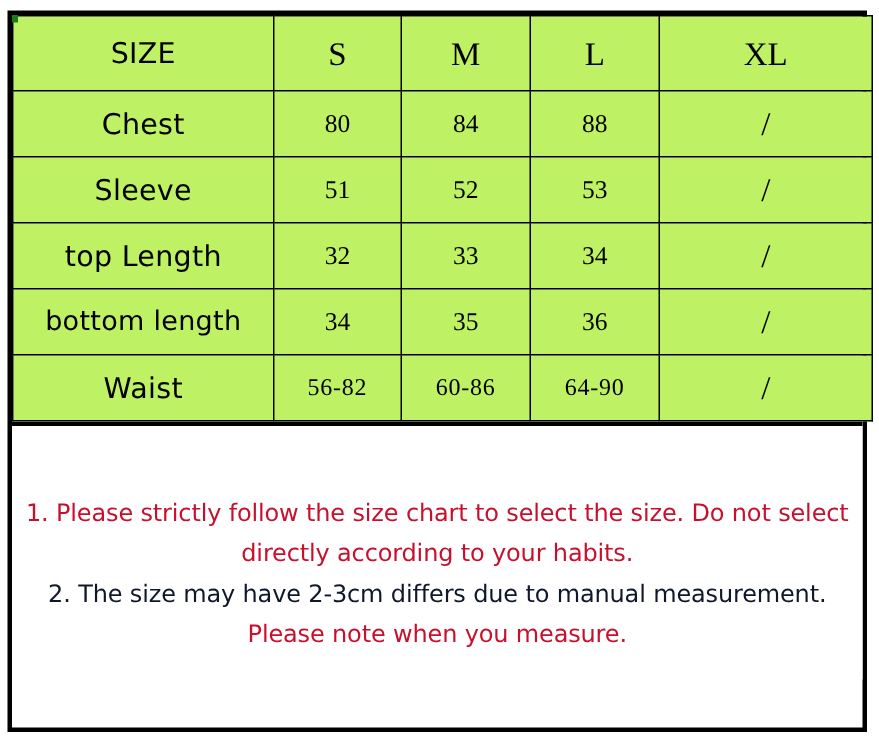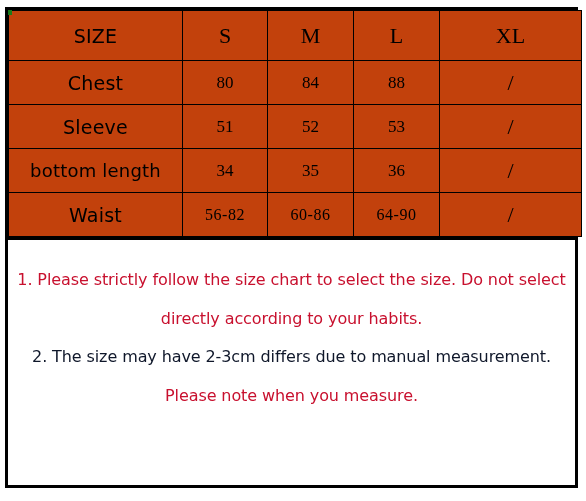--- a/index.html
+++ b/index.html
@@ -33,21 +33,21 @@
     table-layout: fixed;
   }
 
   table.size-table td {
     border: 1px solid #000000;
     text-align: center;
     vertical-align: middle;
     height: 43px;
     padding: 0;
     color: #000000;
-    background: #c2410c;
+    background: #bef264;
   }
 
   
   col.c-label { width: 174px; }
   col.c-s     { width: 85px; }
   col.c-m     { width: 86px; }
   col.c-l     { width: 86px; }
   col.c-xl    { width: 142px; }
 
   
@@ -84,21 +84,21 @@
   }
 
   
   .notes-block {
     border-top: 3px solid #000000;
     height: 172px;
     box-sizing: border-box;
     background: #ffffff;
     display: flex;
     flex-direction: column;
-    justify-content: space-between;
+    justify-content: center;
     padding-top: 26px;
   }
   .note-line {
     color: #c8102e;
     font-family: "DejaVu Sans", "Liberation Sans", sans-serif;
     font-size: 16px;
     line-height: 27px;
     text-align: center;
     white-space: nowrap;
     letter-spacing: -0.1px;
@@ -146,20 +146,27 @@
       </tr>
 
       <tr>
         <td class="label-cell">Sleeve</td>
         <td class="value-cell">51</td>
         <td class="value-cell">52</td>
         <td class="value-cell">53</td>
         <td class="value-cell slash">/</td>
       </tr>
 
+      <tr>
+        <td class="label-cell">top Length</td>
+        <td class="value-cell">32</td>
+        <td class="value-cell">33</td>
+        <td class="value-cell">34</td>
+        <td class="value-cell slash">/</td>
+      </tr>
 
       <tr>
         <td class="label-cell narrow">bottom length</td>
         <td class="value-cell">34</td>
         <td class="value-cell">35</td>
         <td class="value-cell">36</td>
         <td class="value-cell slash">/</td>
       </tr>
 
       <tr>

